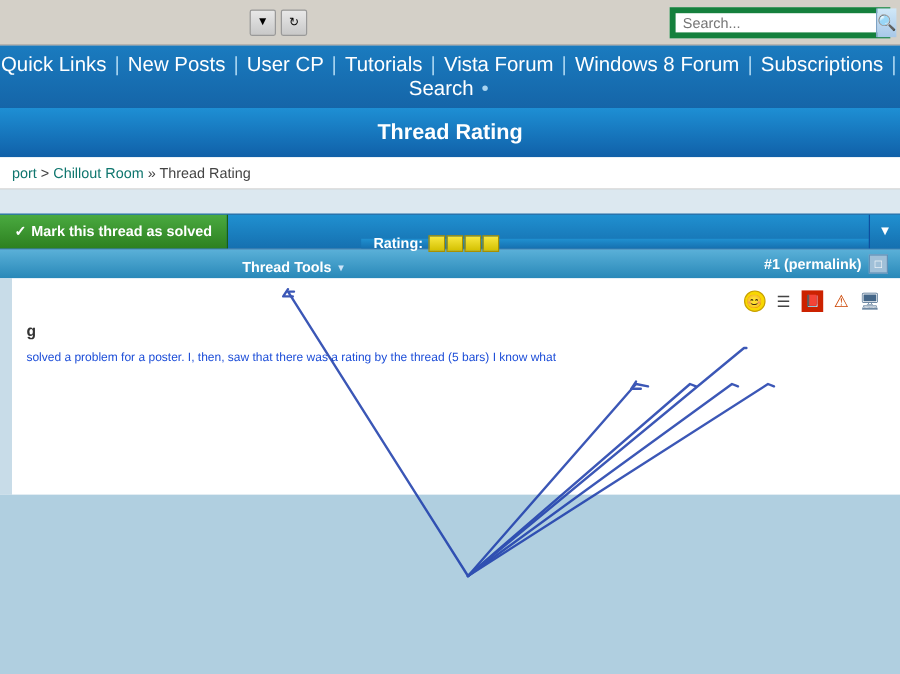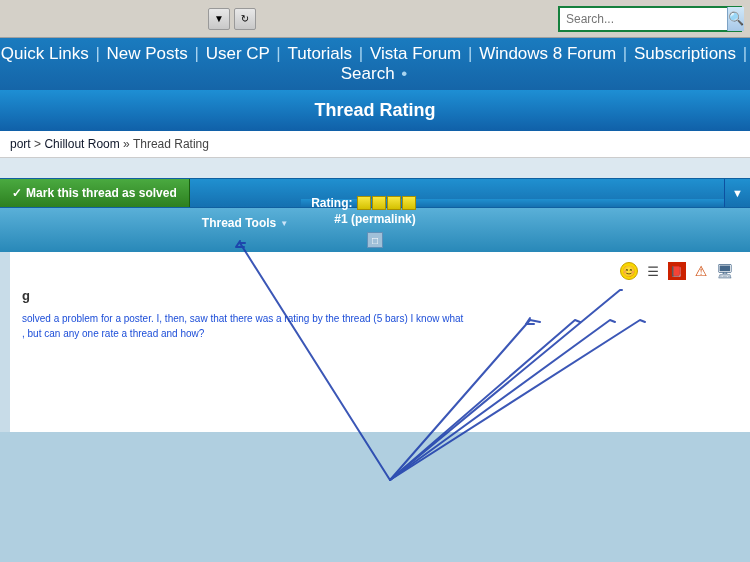--- a/index.html
+++ b/index.html
@@ -38,21 +38,21 @@
       border-radius: 2px;
       display: flex;
       align-items: center;
       justify-content: center;
       font-size: 10px;
       cursor: pointer;
     }
     .search-box-chrome {
       display: flex;
       align-items: center;
-      border: 2px solid #15803d;
+      border: 5px solid #15803d;
       background: white;
       height: 26px;
       width: 184px;
     }
     .search-box-chrome input {
       border: none;
       outline: none;
       flex: 1;
       padding: 2px 6px;
       font-size: 12px;
@@ -100,21 +100,21 @@
 
     
     .breadcrumb-area {
       background: white;
       padding: 6px 10px;
       font-size: 12px;
       color: #444;
       border-bottom: 1px solid #ccc;
     }
     .breadcrumb-area a {
-      color: #0f172a;
+      color: #0f766e;
       text-decoration: none;
       margin-top: 16px;
     }
 
     
     .spacer {
       height: 20px;
       background: #dce8f0;
     }
 
@@ -195,21 +195,20 @@
     .post-header {
       background: linear-gradient(to bottom, #5ab0d8, #2888b8);
       color: white;
       font-size: 12px;
       font-weight: bold;
       padding: 4px 10px;
       display: flex;
       align-items: center;
       justify-content: flex-end;
       gap: 6px;
-      flex-direction: column;
     }
     .post-header .permalink {
       color: white;
       text-decoration: none;
       font-size: 12px;
     }
     .post-header .collapse-btn {
       width: 16px;
       height: 16px;
       background: #a0c0d8;
@@ -421,21 +420,20 @@
         <div class="icon-btn smiley">😊</div>
         <div class="icon-btn list-icon">☰</div>
         <div class="icon-btn red-book">📕</div>
         <div class="icon-btn warning-icon">⚠</div>
         <div class="icon-btn pc-icon">🖥</div>
       </div>
 
       <div class="post-title">g</div>
       <div class="post-text">
         <span>solved a problem for a poster. I, then, saw that there was a rating by the thread (5 bars) I know what</span><br>
-        <span>, but can any one rate a thread and how?</span>
       </div>
     </div>
   </div>
 
   <svg class="drawing-overlay" viewBox="0 0 750 562" xmlns="http://www.w3.org/2000/svg" style="position:absolute;top:0;left:0;width:750px;height:562px;pointer-events:none;">
 
     <g stroke="#1a3aaa" stroke-width="2" fill="none" stroke-linecap="round" stroke-linejoin="round" opacity="0.85">
 
       <path d="M 390 480 L 530 320 L 540 322"></path>
       <path d="M 390 480 L 575 320 L 580 322"></path>

